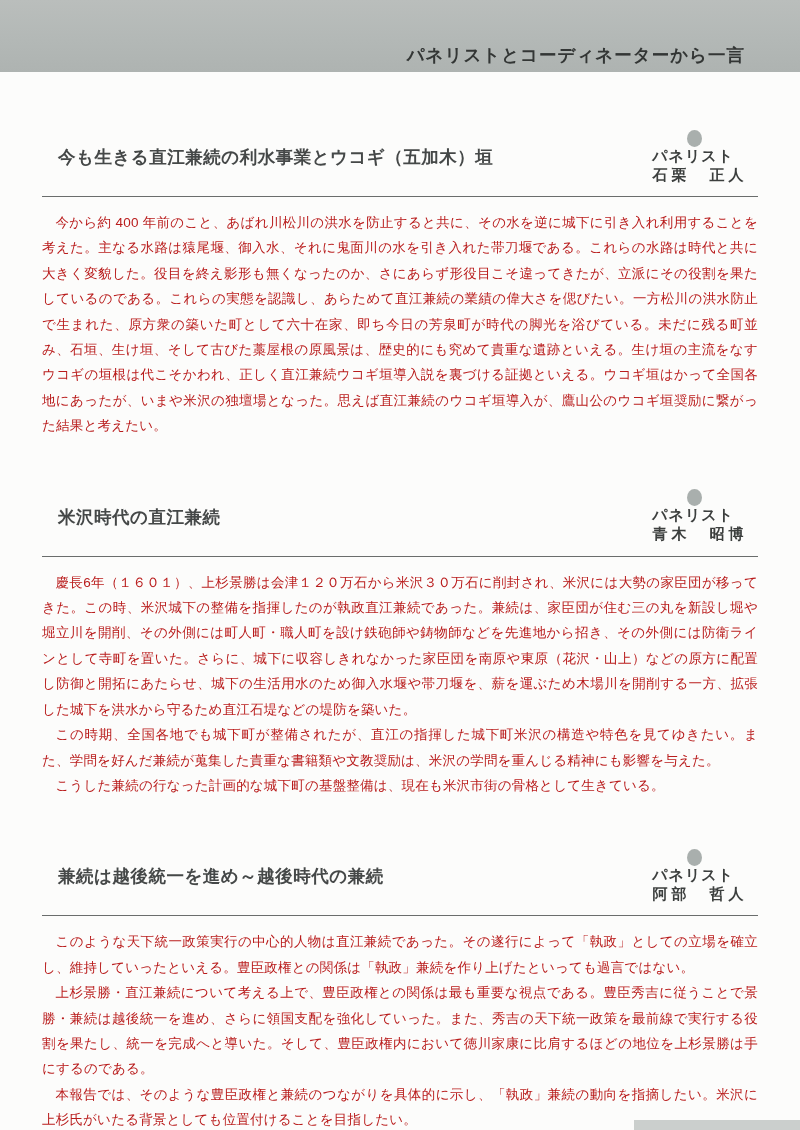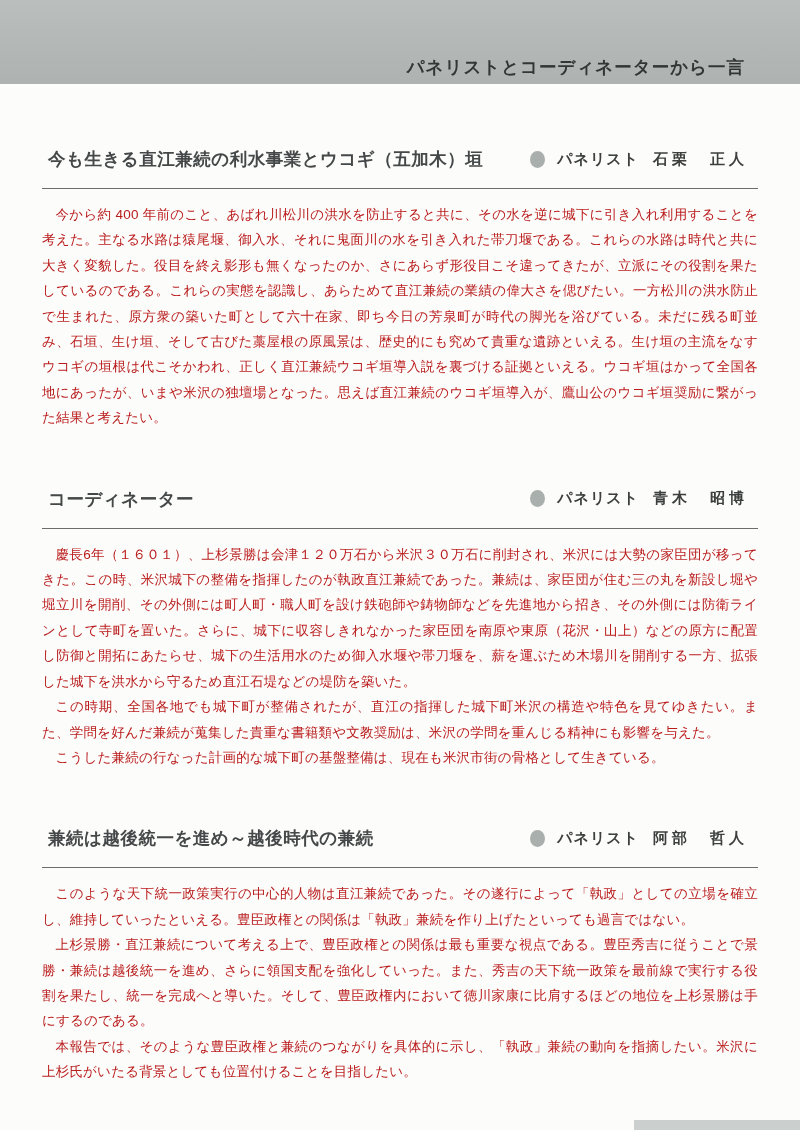--- a/index.html
+++ b/index.html
@@ -9,21 +9,21 @@
   }
   body {
     width: 800px;
     height: 1130px;
     position: relative;
     font-family: "Liberation Sans", "DejaVu Sans", sans-serif;
     background: #fcfcfb;
     overflow: hidden;
   }
   .top-bar {
-    height: 84px;
+    height: 72px;
     width: 100%;
     background: linear-gradient(180deg, #babebc 0%, #b3b8b6 55%, #aeb3b1 100%);
     display: flex;
     align-items: flex-end;
     justify-content: flex-end;
     box-sizing: border-box;
     padding: 0 55px 5px 0;
   }
   .top-bar .bar-title {
     font-size: 17.5px;
@@ -39,32 +39,33 @@
   }
   section.talk + section.talk {
     margin-top: 50px;
   }
   .section-head {
     display: flex;
     align-items: center;
     justify-content: space-between;
   }
   .section-title {
-    margin: 6px;
+    margin: 16px;
     font-size: 17.5px;
     font-weight: bold;
     color: #454848;
     letter-spacing: 0.5px;
     white-space: nowrap;
   }
   .speaker {
     display: flex;
     align-items: center;
     margin-right: 10px;
     white-space: nowrap;
+    flex-direction: column;
   }
   .speaker .bullet {
     width: 15px;
     height: 17px;
     border-radius: 50%;
     background: #a9afad;
     display: inline-block;
     margin-right: 12px;
     flex: 0 0 auto;
   }
@@ -126,21 +127,21 @@
       </div>
     </div>
     <hr class="rule">
     <div class="body-text">
       <p>今から約 400 年前のこと、あばれ川松川の洪水を防止すると共に、その水を逆に城下に引き入れ利用することを考えた。主なる水路は猿尾堰、御入水、それに鬼面川の水を引き入れた帯刀堰である。これらの水路は時代と共に大きく変貌した。役目を終え影形も無くなったのか、さにあらず形役目こそ違ってきたが、立派にその役割を果たしているのである。これらの実態を認識し、あらためて直江兼続の業績の偉大さを偲びたい。一方松川の洪水防止で生まれた、原方衆の築いた町として六十在家、即ち今日の芳泉町が時代の脚光を浴びている。未だに残る町並み、石垣、生け垣、そして古びた藁屋根の原風景は、歴史的にも究めて貴重な遺跡といえる。生け垣の主流をなすウコギの垣根は代こそかわれ、正しく直江兼続ウコギ垣導入説を裏づける証拠といえる。ウコギ垣はかって全国各地にあったが、いまや米沢の独壇場となった。思えば直江兼続のウコギ垣導入が、鷹山公のウコギ垣奨励に繋がった結果と考えたい。</p>
     </div>
   </section>
 
   <section class="talk">
     <div class="section-head">
-      <h2 class="section-title">コーディネーター</h2>
+      <h2 class="section-title">米沢時代の直江兼続</h2>
       <div class="speaker">
         <span class="bullet"></span>
         <span class="role">パネリスト</span>
         <span class="name">青木　昭博</span>
       </div>
     </div>
     <hr class="rule">
     <div class="body-text">
       <p>慶長6年（１６０１）、上杉景勝は会津１２０万石から米沢３０万石に削封され、米沢には大勢の家臣団が移ってきた。この時、米沢城下の整備を指揮したのが執政直江兼続であった。兼続は、家臣団が住む三の丸を新設し堀や堀立川を開削、その外側には町人町・職人町を設け鉄砲師や鋳物師などを先進地から招き、その外側には防衛ラインとして寺町を置いた。さらに、城下に収容しきれなかった家臣団を南原や東原（花沢・山上）などの原方に配置し防御と開拓にあたらせ、城下の生活用水のため御入水堰や帯刀堰を、薪を運ぶため木場川を開削する一方、拡張した城下を洪水から守るため直江石堤などの堤防を築いた。</p>
       <p>この時期、全国各地でも城下町が整備されたが、直江の指揮した城下町米沢の構造や特色を見てゆきたい。また、学問を好んだ兼続が蒐集した貴重な書籍類や文教奨励は、米沢の学問を重んじる精神にも影響を与えた。</p>

